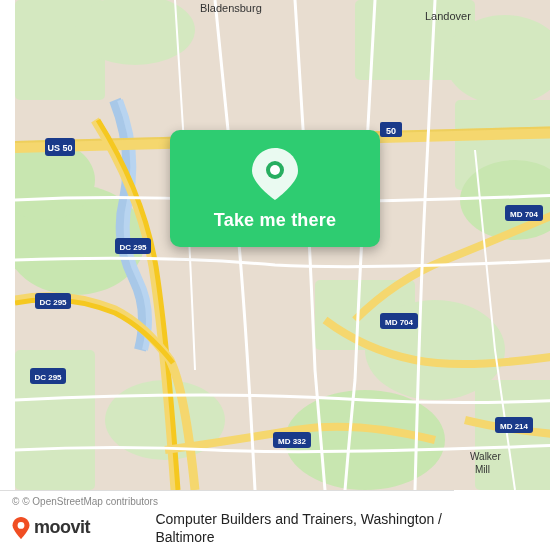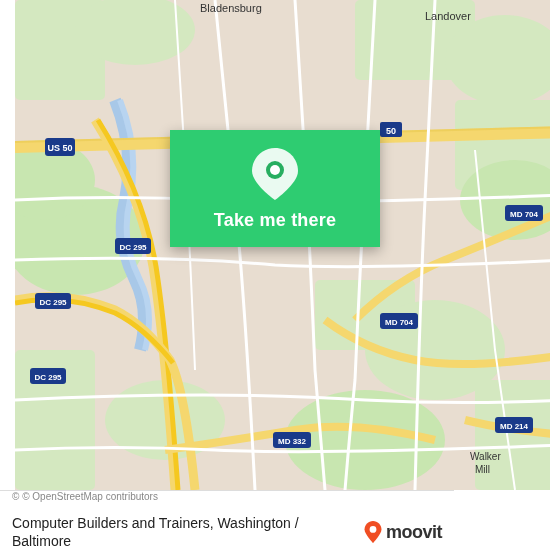--- a/index.html
+++ b/index.html
@@ -27,21 +27,21 @@
       height: 100%;
     }
 
     
     #action-card {
       position: absolute;
       top: 130px;
       left: 155px;
       width: 210px;
       background-color: #2ecc71;
-      border-radius: 0;
+      border-radius: 10px;
       display: flex;
       flex-direction: column;
       align-items: center;
       padding: 18px 20px 16px;
       box-shadow: 0 4px 12px rgba(0,0,0,0.3);
     }
 
     #location-icon-wrapper {
       width: 52px;
       height: 52px;
@@ -62,21 +62,21 @@
       letter-spacing: 0.2px;
     }
 
     
     #bottom-bar {
       width: 454px;
       height: 60px;
       background: white;
       display: flex;
       flex-direction: column;
-      justify-content: space-between;
+      justify-content: center;
       padding: 0 12px;
       border-top: 1px solid #ddd;
     }
 
     #attribution {
       font-size: 10px;
       color: #888;
       margin-bottom: 3px;
     }
 
@@ -217,27 +217,27 @@
     <button id="take-me-there-btn">Take me there</button>
   </div>
 </div>
 
 <div id="bottom-bar">
   <div id="attribution">
     <span class="copy">©</span>
     <span>© OpenStreetMap contributors</span>
   </div>
   <div id="place-info">
-    <div>
-      <span id="place-name">Computer Builders and Trainers, Washington /</span>
-      <br>
-      <span style="font-size:14px;font-weight:500;color:#222;">Baltimore</span>
-    </div>
     <div id="moovit-logo">
 
       <svg class="pin" viewBox="0 0 20 26" xmlns="http://www.w3.org/2000/svg">
         <path d="M10 0 C4.5 0 0 4.5 0 10 C0 15.5 10 26 10 26 C10 26 20 15.5 20 10 C20 4.5 15.5 0 10 0 Z" fill="#f04e23"></path>
         <circle cx="10" cy="10" r="4" fill="white"></circle>
       </svg>
       <span id="moovit-text">moovit</span>
     </div>
+    <div>
+      <span id="place-name">Computer Builders and Trainers, Washington /</span>
+      <br>
+      <span style="font-size:14px;font-weight:500;color:#222;">Baltimore</span>
+    </div>
   </div>
 </div>
 
 </body></html>

